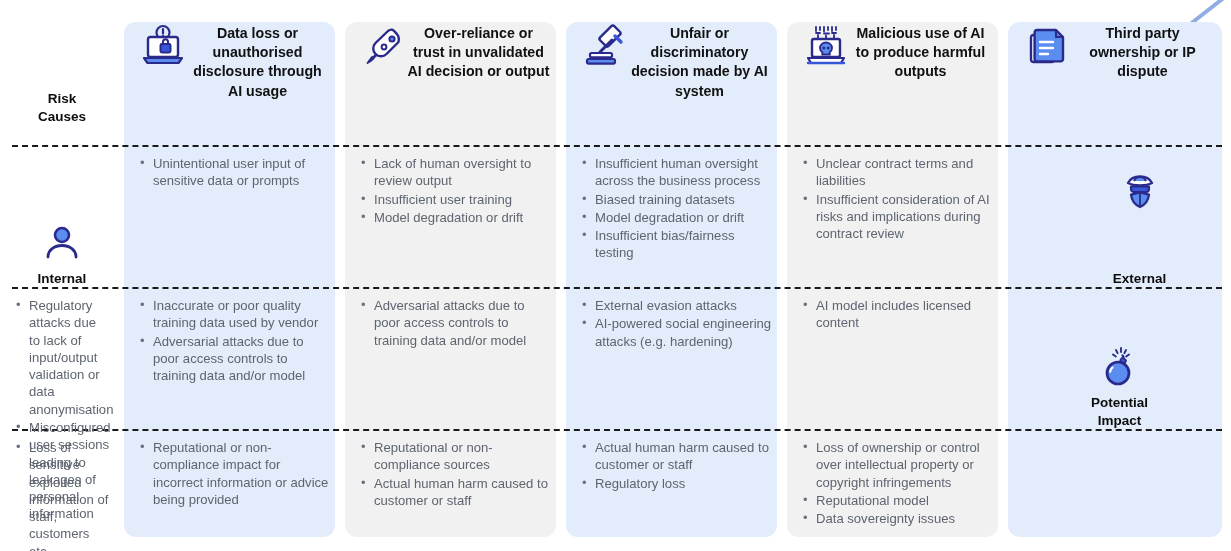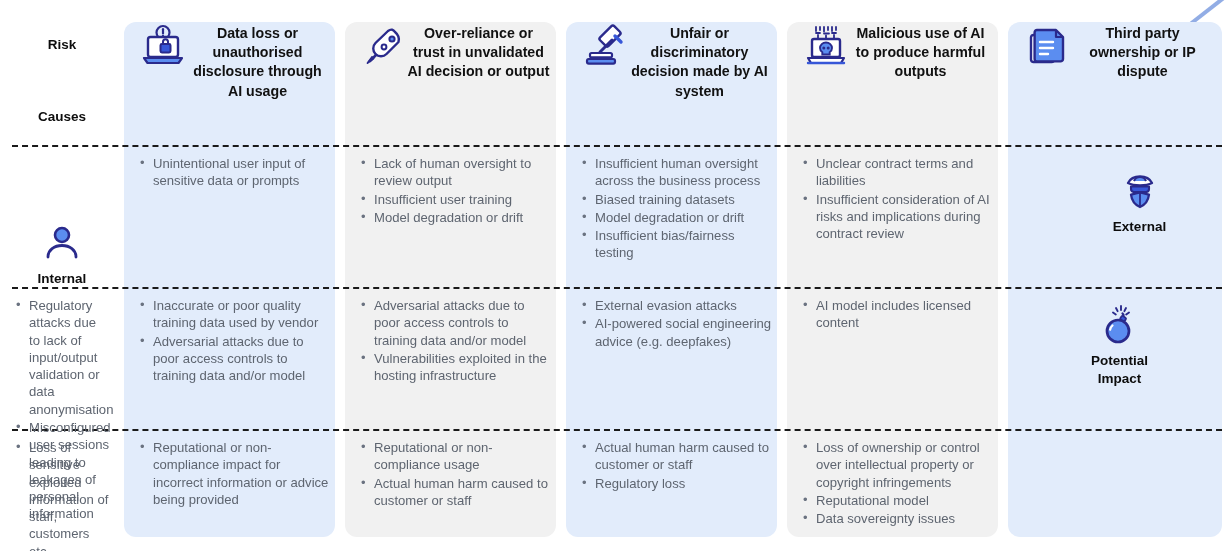--- a/index.html
+++ b/index.html
@@ -76,25 +76,25 @@
     display: flex;
     flex-direction: column;
     align-items: center;
     justify-content: center;
     text-align: center;
     color: #0d0d0d;
     font-weight: bold;
     font-size: 13.5px;
     line-height: 1.35;
   }
-  .rowlabel.head { justify-content: space-between; padding-bottom: 20px; margin-top: 36px; }
+  .rowlabel.head { justify-content: flex-end; padding-bottom: 20px; }
   .rowlabel .ic { margin-bottom: 8px; display: block; }
   .rowlabel.r-internal { justify-content: flex-end; padding-top: 28px; }
-  .rowlabel.r-external { justify-content: flex-start; padding-top: 26px; margin-left: 40px; }
-  .rowlabel.r-impact   { justify-content: flex-start; padding-top: 16px; }
+  .rowlabel.r-external { justify-content: space-between; padding-top: 26px; margin-left: 40px; }
+  .rowlabel.r-impact   { justify-content: flex-end; padding-top: 16px; }
 
   
   .colhead {
     position: relative;
     z-index: 6;
     display: flex;
     flex-direction: row;
     align-items: flex-start;
     justify-content: flex-start;
     text-align: center;
@@ -291,27 +291,26 @@
       </div>
     <div class="cell">
         <ul>
           <li>Inaccurate or poor quality training data used by vendor</li>
           <li>Adversarial attacks due to poor access controls to training data and/or model</li>
         </ul>
       </div>
     <div class="cell">
         <ul>
           <li>Adversarial attacks due to poor access controls to training data and/or model</li>
-          <li>Vulnerabilities exploited in the hosting infrastructure</li>
         </ul>
       </div>
     <div class="cell">
         <ul>
           <li>External evasion attacks</li>
-          <li>AI-powered social engineering advice (e.g. deepfakes)</li>
+          <li>AI-powered social engineering attacks (e.g. hardening)</li>
         </ul>
       </div>
     <div class="cell">
         <ul>
           <li>AI model includes licensed content</li>
         </ul>
       </div>
 
     <div class="rowlabel r-impact">
       <span class="ic">
@@ -334,21 +333,21 @@
           <li>Regulatory breaches and non-compliance</li>
         </ul>
       </div>
     <div class="cell">
         <ul>
           <li>Reputational or non-compliance impact for incorrect information or advice being provided</li>
         </ul>
       </div>
     <div class="cell">
         <ul>
-          <li>Reputational or non-compliance usage</li>
+          <li>Reputational or non-compliance sources</li>
           <li>Actual human harm caused to customer or staff</li>
         </ul>
       </div>
     <div class="cell">
         <ul>
           <li>Actual human harm caused to customer or staff</li>
           <li>Regulatory loss</li>
         </ul>
       </div>
     <div class="cell">

